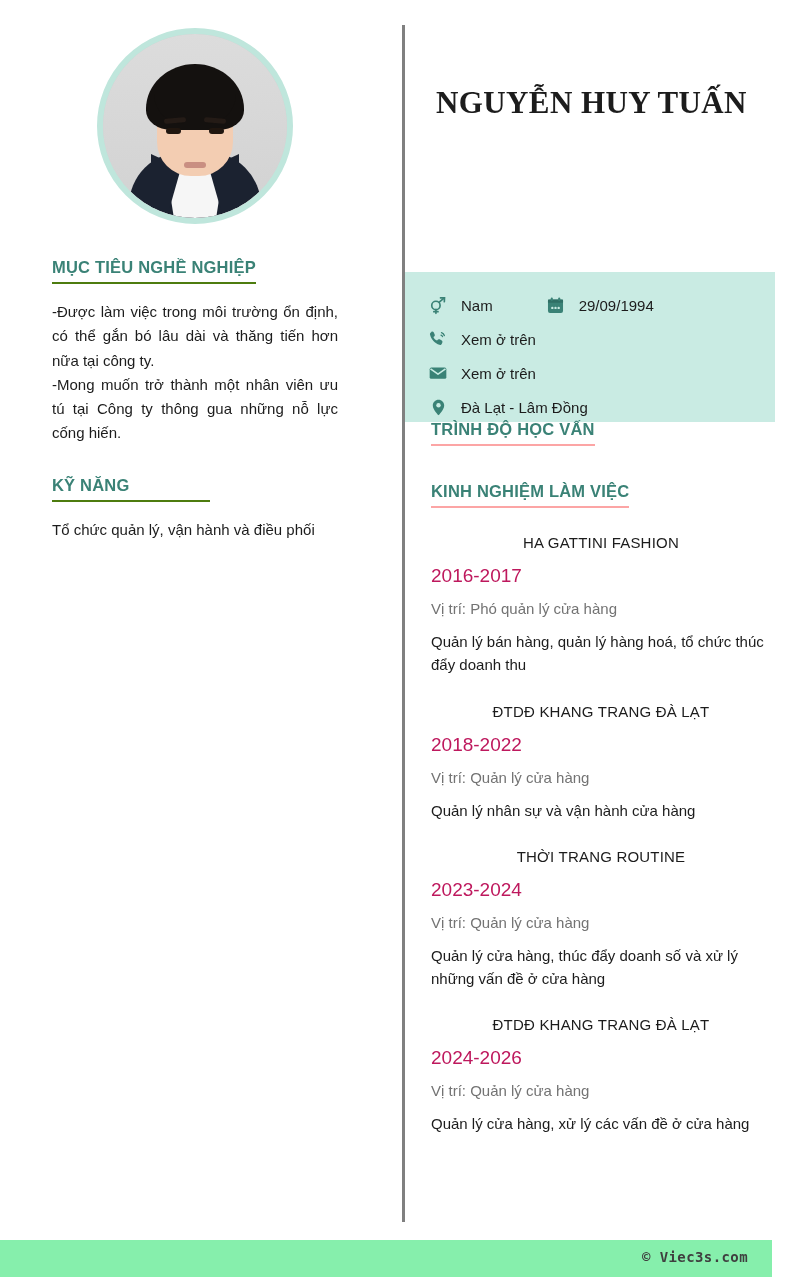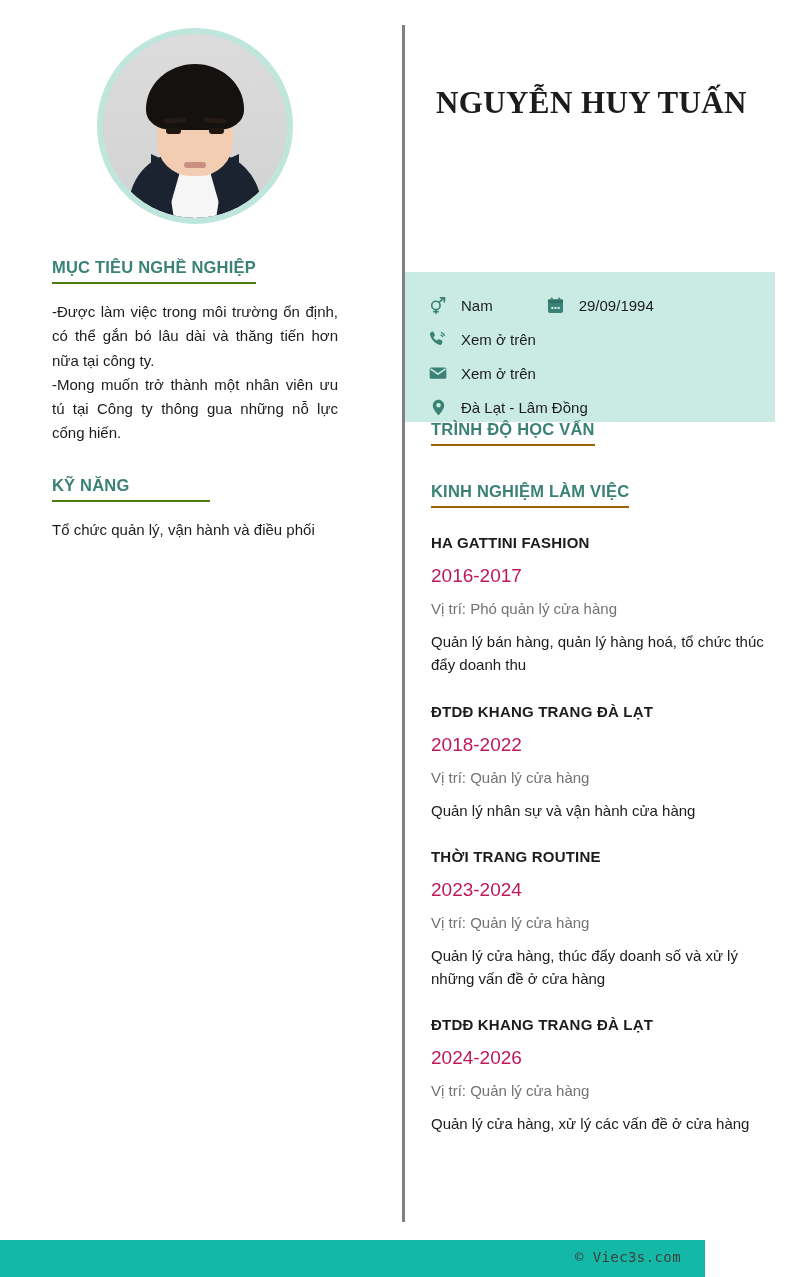--- a/index.html
+++ b/index.html
@@ -255,33 +255,34 @@
   .rc-body { position: absolute; left: 26px; top: 420px; width: 340px; }
 
   h2.sec-title-r {
     font-size: 16.5px;
     font-weight: bold;
     letter-spacing: .2px;
     color: #3a8276;
     margin: 0;
     display: inline-block;
     padding-bottom: 5px;
-    border-bottom: 2px solid #a16207;
+    border-bottom: 2px solid #fca5a5;
   }
   .sec-gap-edu { height: 36px; }
 
   .job {
     margin-top: 26px;
   }
   .job-company {
     font-size: 15px;
-    font-weight: bold;
+    font-weight: normal;
     color: #1c1c1c;
     margin: 0;
     letter-spacing: .2px;
+    text-align: center;
   }
   .job-years {
     font-size: 19px;
     color: #be185d;
     margin: 14px 0 0 0;
   }
   .job-position {
     font-size: 15px;
     color: #737373;
     margin: 13px 0 0 0;
@@ -291,23 +292,24 @@
     line-height: 1.55;
     color: #1c1c1c;
     margin: 13px 0 0 0;
   }
 
   
   .footer {
     position: absolute;
     left: 0;
     bottom: 0;
-    width: 705px;
+    width: 772px;
     height: 37px;
-    background: #14b8a6;
+    background: #86efac;
+    font-weight: bold;
   }
   .footer-text {
     position: absolute;
     right: 24px;
     top: 9px;
     font-family: "DejaVu Sans Mono", "Liberation Mono", monospace;
     font-size: 14px;
     color: #3f3f3f;
     letter-spacing: .4px;
   }

